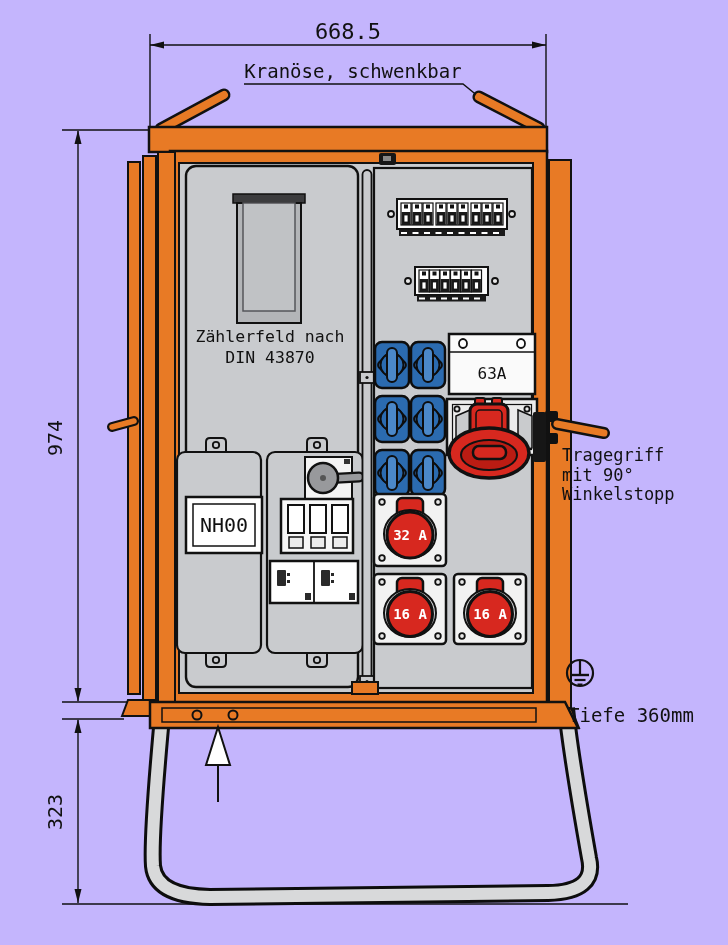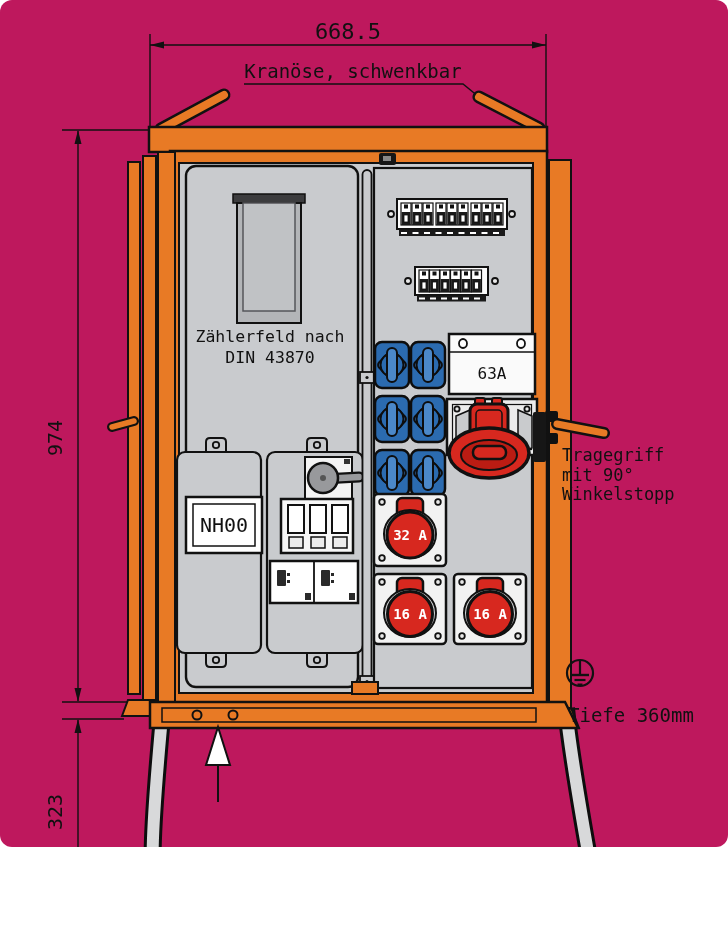--- a/index.html
+++ b/index.html
@@ -1,16 +1,16 @@
 <!DOCTYPE html>
 <html><head>
 <meta charset="utf-8">
 <style>
   html,body{margin:0;padding:0;background:#fff;}
-  .stage{position:relative;width:728px;height:847px;background:#be185d;overflow:hidden;border-radius:12px;}
+  .stage{position:relative;width:728px;height:945px;background:#c4b5fd;overflow:hidden;}
   svg{display:block;}
   text{font-family:"DejaVu Sans Mono","Liberation Mono",monospace;fill:#111;}
   .t22{font-size:22px;}
   .t20{font-size:20px;}
   .t19{font-size:19px;}
   .t17{font-size:17px;}
   .t165{font-size:16.5px;}
   .t16{font-size:16px;}
   .t14b{font-size:14px;font-weight:bold;fill:#ffffff;}
   .mid{text-anchor:middle;}

